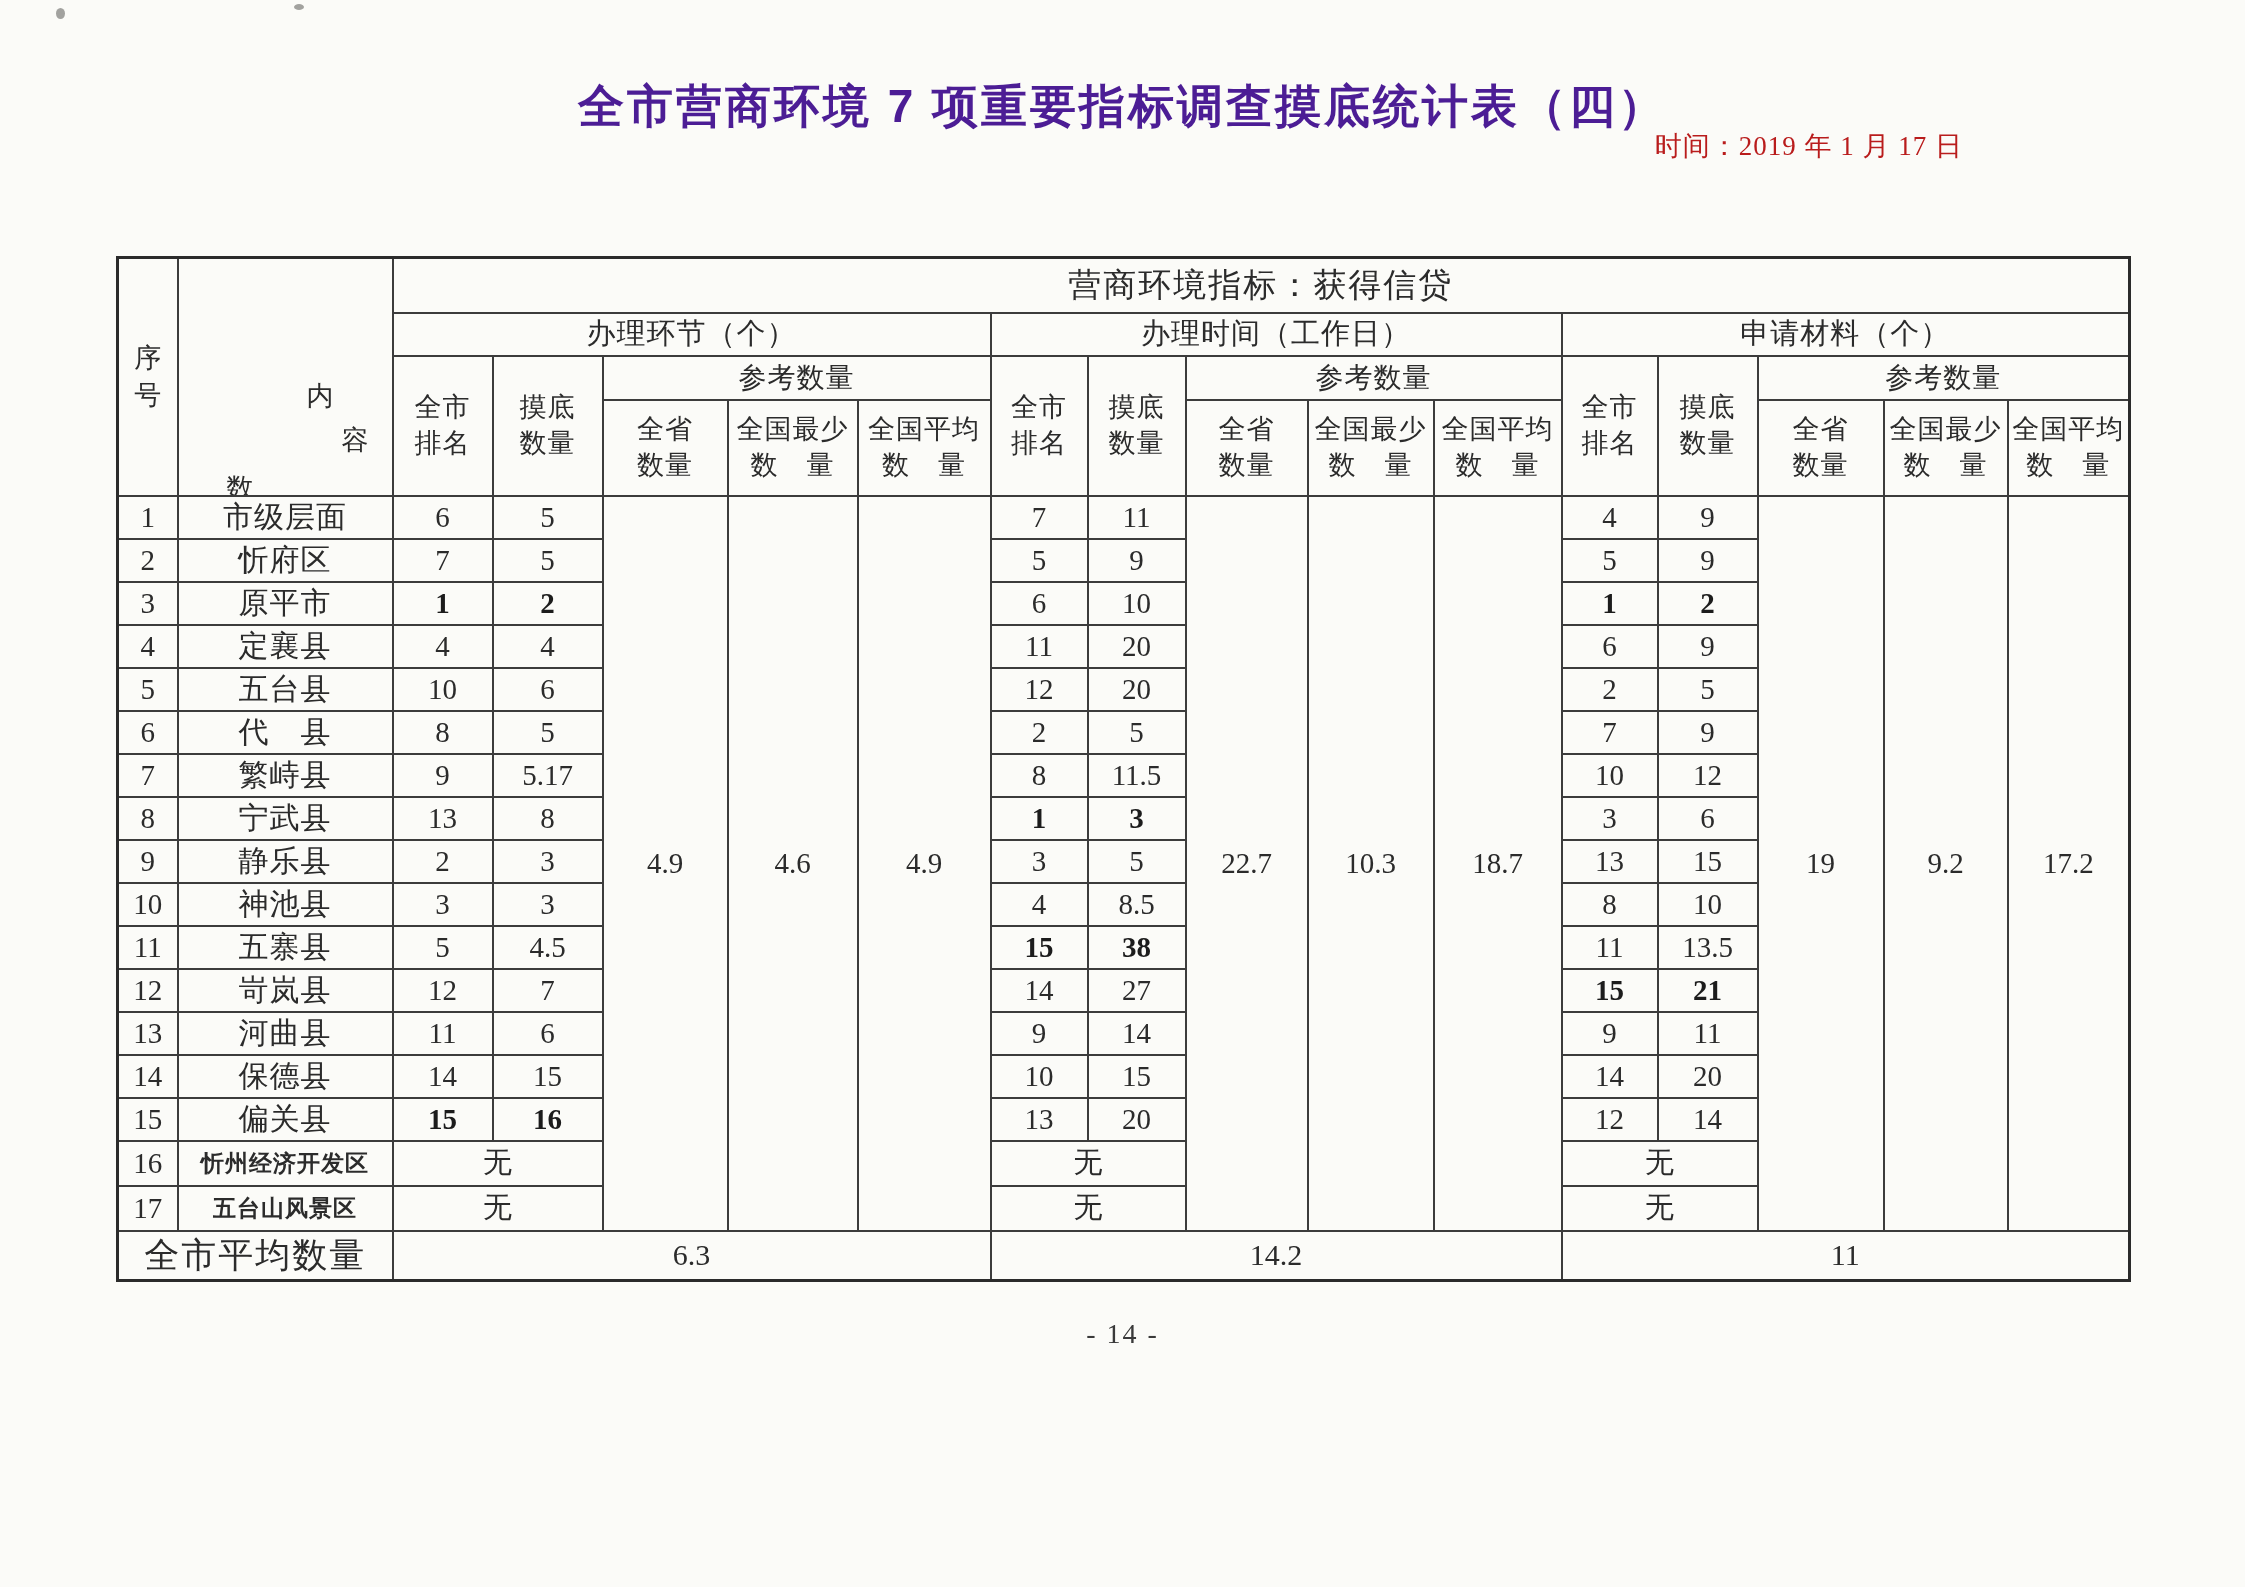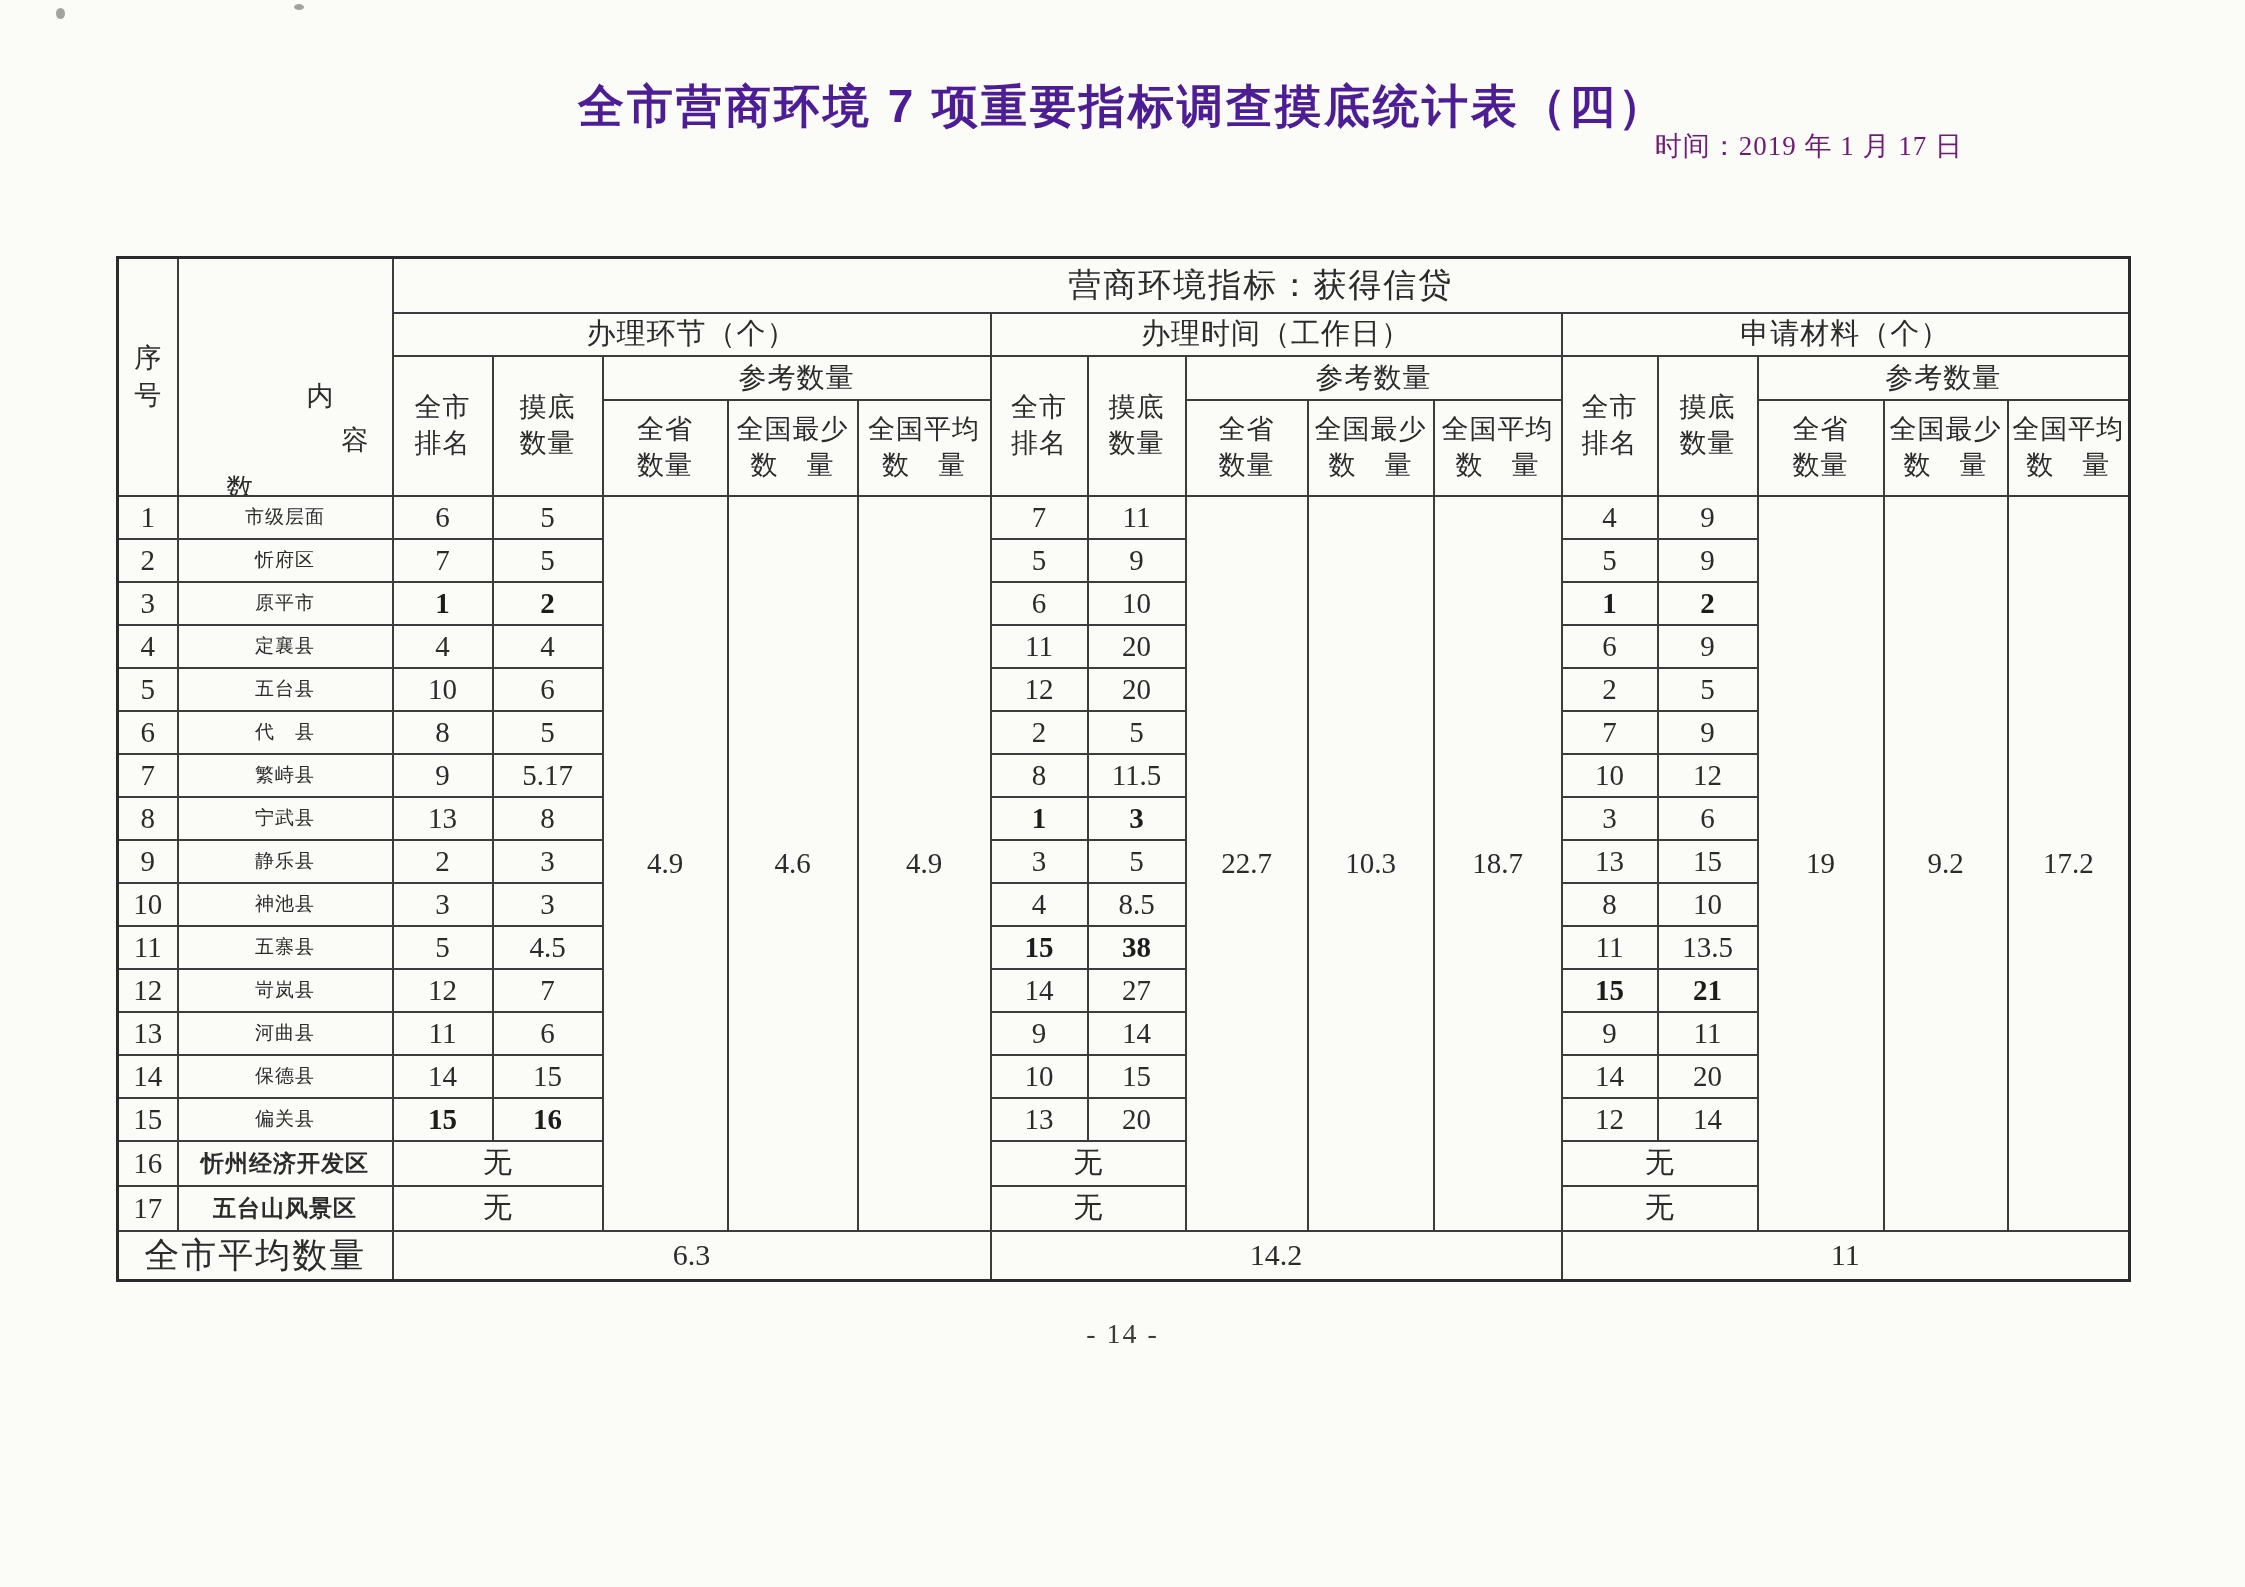--- a/index.html
+++ b/index.html
@@ -14,21 +14,21 @@
   .page { position: absolute; inset: 0; background: #fbfbf8; }
 
   .title {
     position: absolute; top: 76px; left: 0; width: 100%;
     text-align: center; font-size: 46px; font-weight: 700;
     letter-spacing: 3px; color: #4c1d95;
     font-family: "Liberation Sans", "DejaVu Sans", sans-serif;
   }
   .date-line {
     position: absolute; top: 128px; right: 282px;
-    font-size: 27px; color: #701a75; letter-spacing: 1px;
+    font-size: 27px; color: #b91c1c; letter-spacing: 1px;
     font-family: "Liberation Serif", "DejaVu Serif", serif;
   }
   .page-number {
     position: absolute; top: 1318px; left: 0; width: 100%;
     text-align: center; font-size: 28px; letter-spacing: 2px;
     color: #3a3a3a; font-family: "Liberation Serif", "DejaVu Serif", serif;
   }
 
   .speck { position: absolute; background: #5a5a56; border-radius: 50%; opacity: .55; }
   .speck1 { left: 56px; top: 8px;  width: 9px; height: 11px; }
@@ -63,21 +63,21 @@
 
   .seq-head { font-size: 27px; }
   .seq-head span { display: block; line-height: 1.35; }
 
   .diag-cell { position: relative; padding: 0; }
   .diag-inner { position: relative; width: 100%; height: 100%; }
   .diag-inner svg { position: absolute; inset: 0; width: 100%; height: 100%; }
   .diag-ch { position: absolute; font-size: 27px; color: #2b2b2b; line-height: 1; }
 
   td.seq  { font-family: "Liberation Serif", "DejaVu Serif", serif; font-size: 29px; }
-  td.unit { font-family: "Liberation Serif", "DejaVu Serif", serif; font-size: 19px; letter-spacing: 1px; }
+  td.unit { font-family: "Liberation Serif", "DejaVu Serif", serif; font-size: 30px; letter-spacing: 1px; }
   tr.r-none td.unit { font-size: 23px; font-weight: bold; }
   td.num  { font-family: "Liberation Serif", "DejaVu Serif", serif; font-size: 29px; color: #333; }
   td.num.b { font-weight: 700; color: #1c1c1c; }
   td.ref  { font-family: "Liberation Serif", "DejaVu Serif", serif; font-size: 29px; color: #333; }
 
   td.avg-label { font-size: 35px; font-weight: 700; letter-spacing: 2px; color: #1d1d1d; }
   td.avg-val   { font-family: "Liberation Serif", "DejaVu Serif", serif; font-size: 30px; font-weight: 700; color: #222; }
 </style>
 </head>
 <body>

